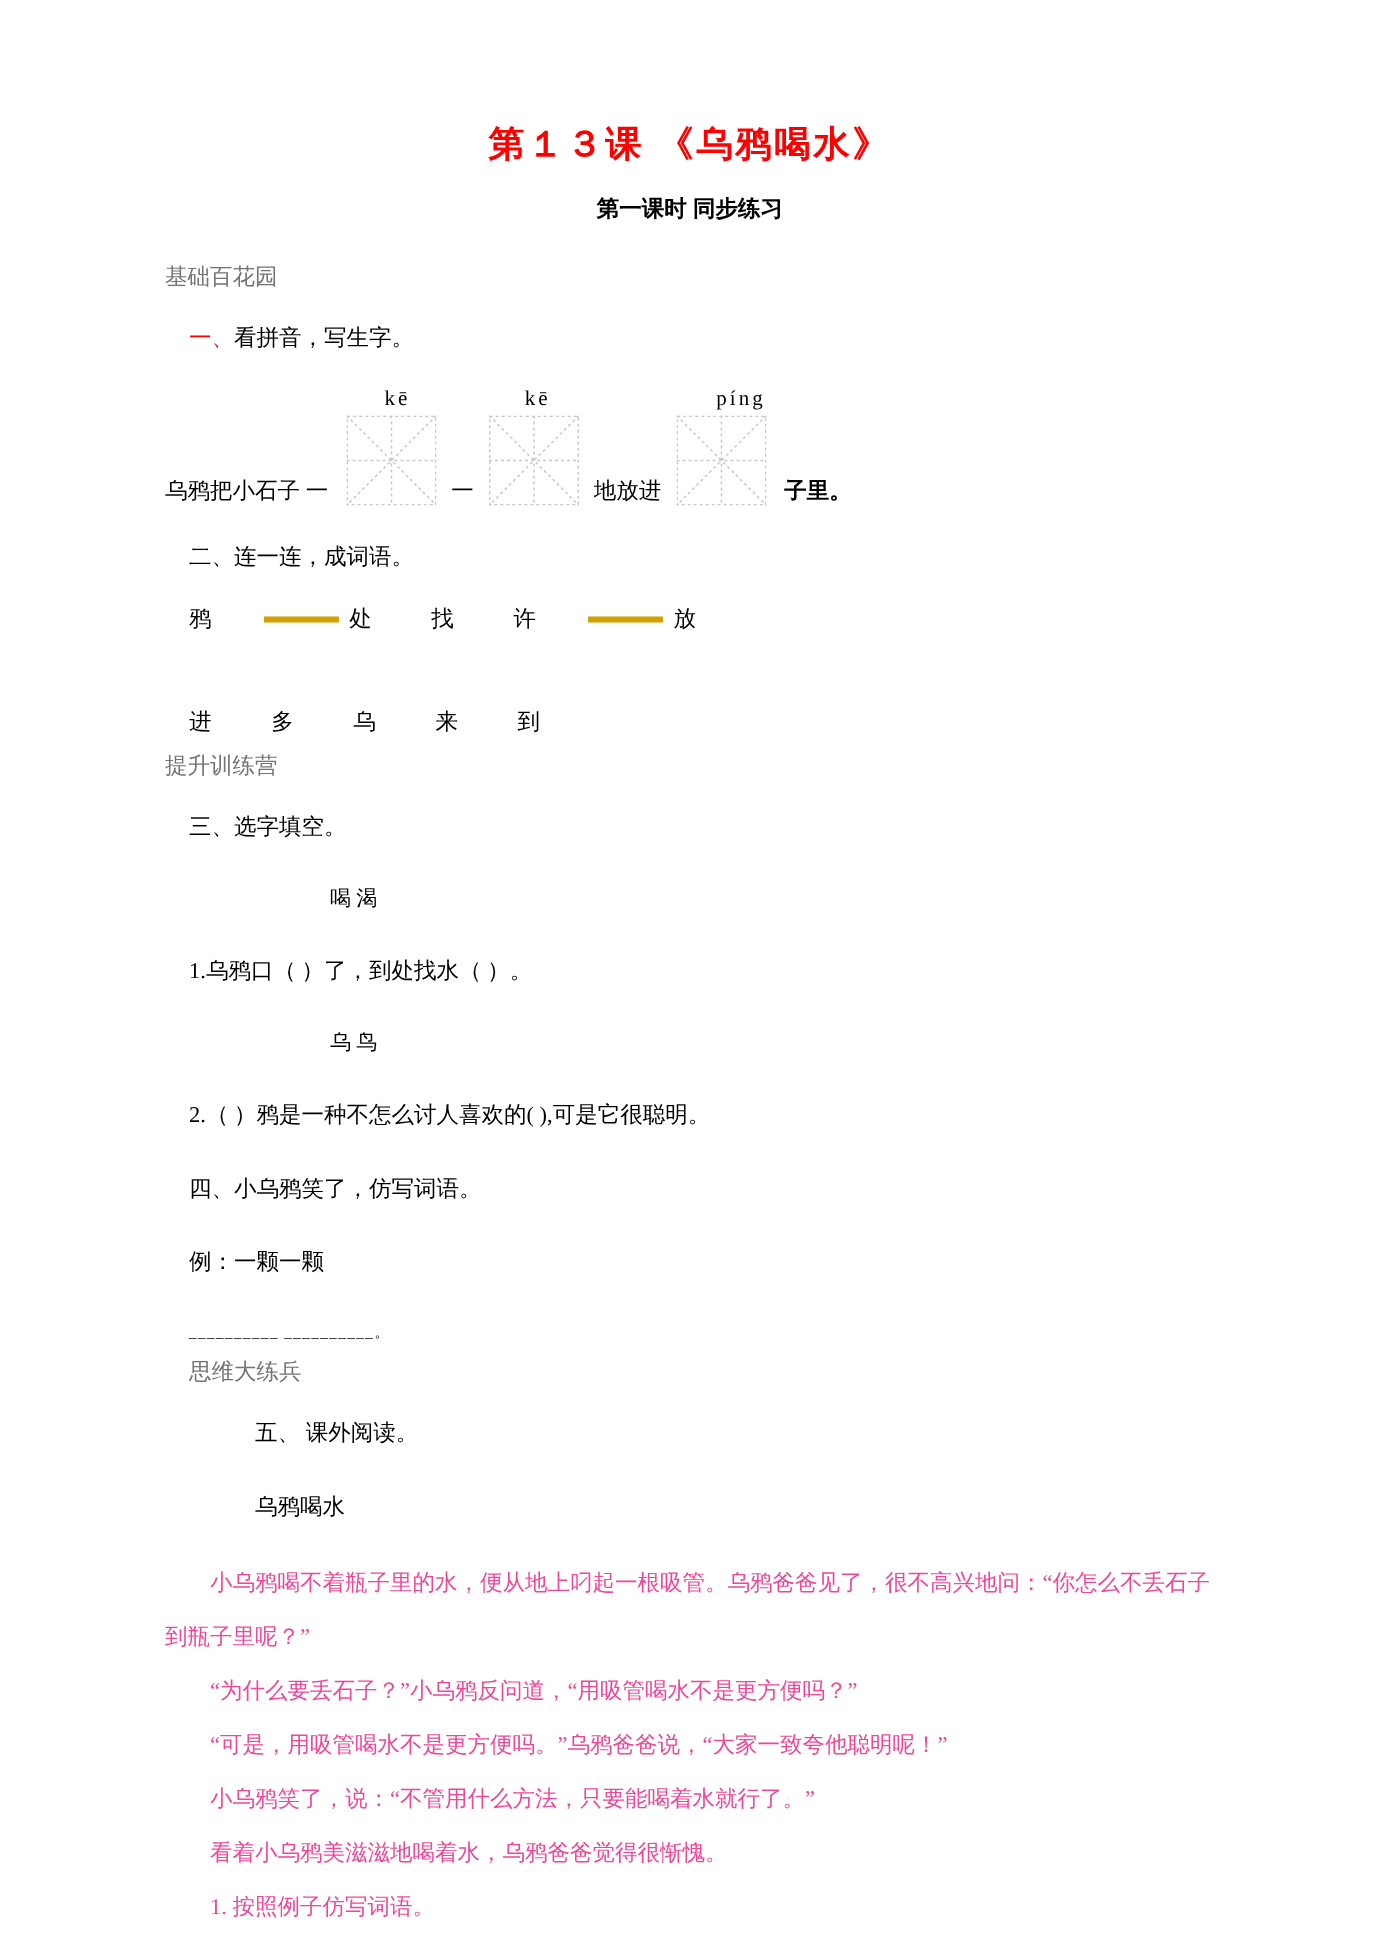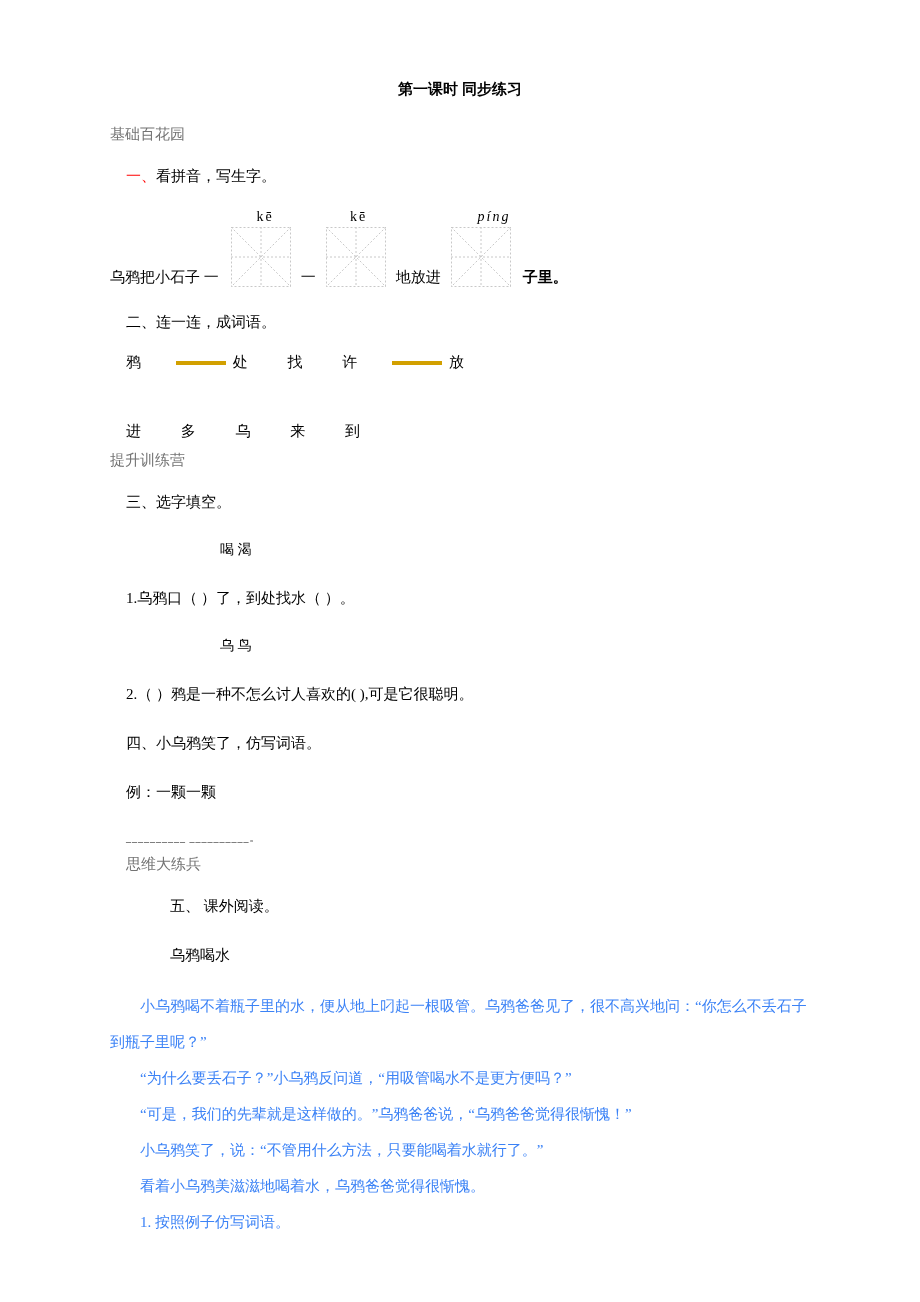--- a/index.html
+++ b/index.html
@@ -50,21 +50,21 @@
     letter-spacing: 2px;
     margin-top: 4px;
     margin-bottom: 2px;
   }
   .pinyin-row span {
     display: inline-block;
     text-align: center;
   }
   .p1 { width: 70px; }
   .p2 { width: 70px; margin-left: 18px; }
-  .p3 { width: 70px; margin-left: 60px; font-style: italic; }
+  .p3 { width: 70px; margin-left: 60px; }
   .box-row {
     display: flex;
     align-items: flex-end;
     font-size: 15px;
     margin-top: 2px;
     margin-bottom: 14px;
   }
   .box-row .pre { margin-right: 6px; }
   .mi-box {
     width: 60px;
@@ -120,38 +120,39 @@
   .indent-text { text-indent: 2em; }
   .blank-line {
     font-size: 10px;
     letter-spacing: 1px;
     color: #000;
     margin: 22px 0 10px 16px;
   }
   .para {
     font-size: 15px;
     line-height: 2.4;
-    color: #3b82f6;
+    color: #ec4899;
     margin: 0;
   }
   .story p {
     margin: 0;
   }
   .center-small {
     font-size: 14px;
     margin-left: 110px;
     line-height: 2.2;
   }
   .push-down { margin-top: 10px; }
 </style>
 </head>
 <body>
 
 <div class="page">
 
+  <div class="title">第１３课 《乌鸦喝水》</div>
   <div class="subtitle">第一课时 同步练习</div>
 
   <div class="section-heading">基础百花园</div>
 
   <p class="line">
     <span class="num-red">一、</span><span>看拼音，写生字。</span>
   </p>
 
   <div class="pinyin-row">
     <span class="p1">kē</span>
@@ -223,19 +224,19 @@
   <p class="blank-line">__________    __________。</p>
 
   <div class="section-heading indent1">思维大练兵</div>
 
   <p class="line indent2">五、  课外阅读。</p>
   <p class="line indent2">乌鸦喝水</p>
 
   <div class="story">
     <p class="para indent-text">小乌鸦喝不着瓶子里的水，便从地上叼起一根吸管。乌鸦爸爸见了，很不高兴地问：“你怎么不丢石子到瓶子里呢？”</p>
     <p class="para indent-text">“为什么要丢石子？”小乌鸦反问道，“用吸管喝水不是更方便吗？”</p>
-    <p class="para indent-text">“可是，我们的先辈就是这样做的。”乌鸦爸爸说，“乌鸦爸爸觉得很惭愧！”</p>
+    <p class="para indent-text">“可是，用吸管喝水不是更方便吗。”乌鸦爸爸说，“大家一致夸他聪明呢！”</p>
     <p class="para indent-text">小乌鸦笑了，说：“不管用什么方法，只要能喝着水就行了。”</p>
     <p class="para indent-text">看着小乌鸦美滋滋地喝着水，乌鸦爸爸觉得很惭愧。</p>
     <p class="para indent-text">1. 按照例子仿写词语。</p>
   </div>
 
 </div>
 
 </body></html>

